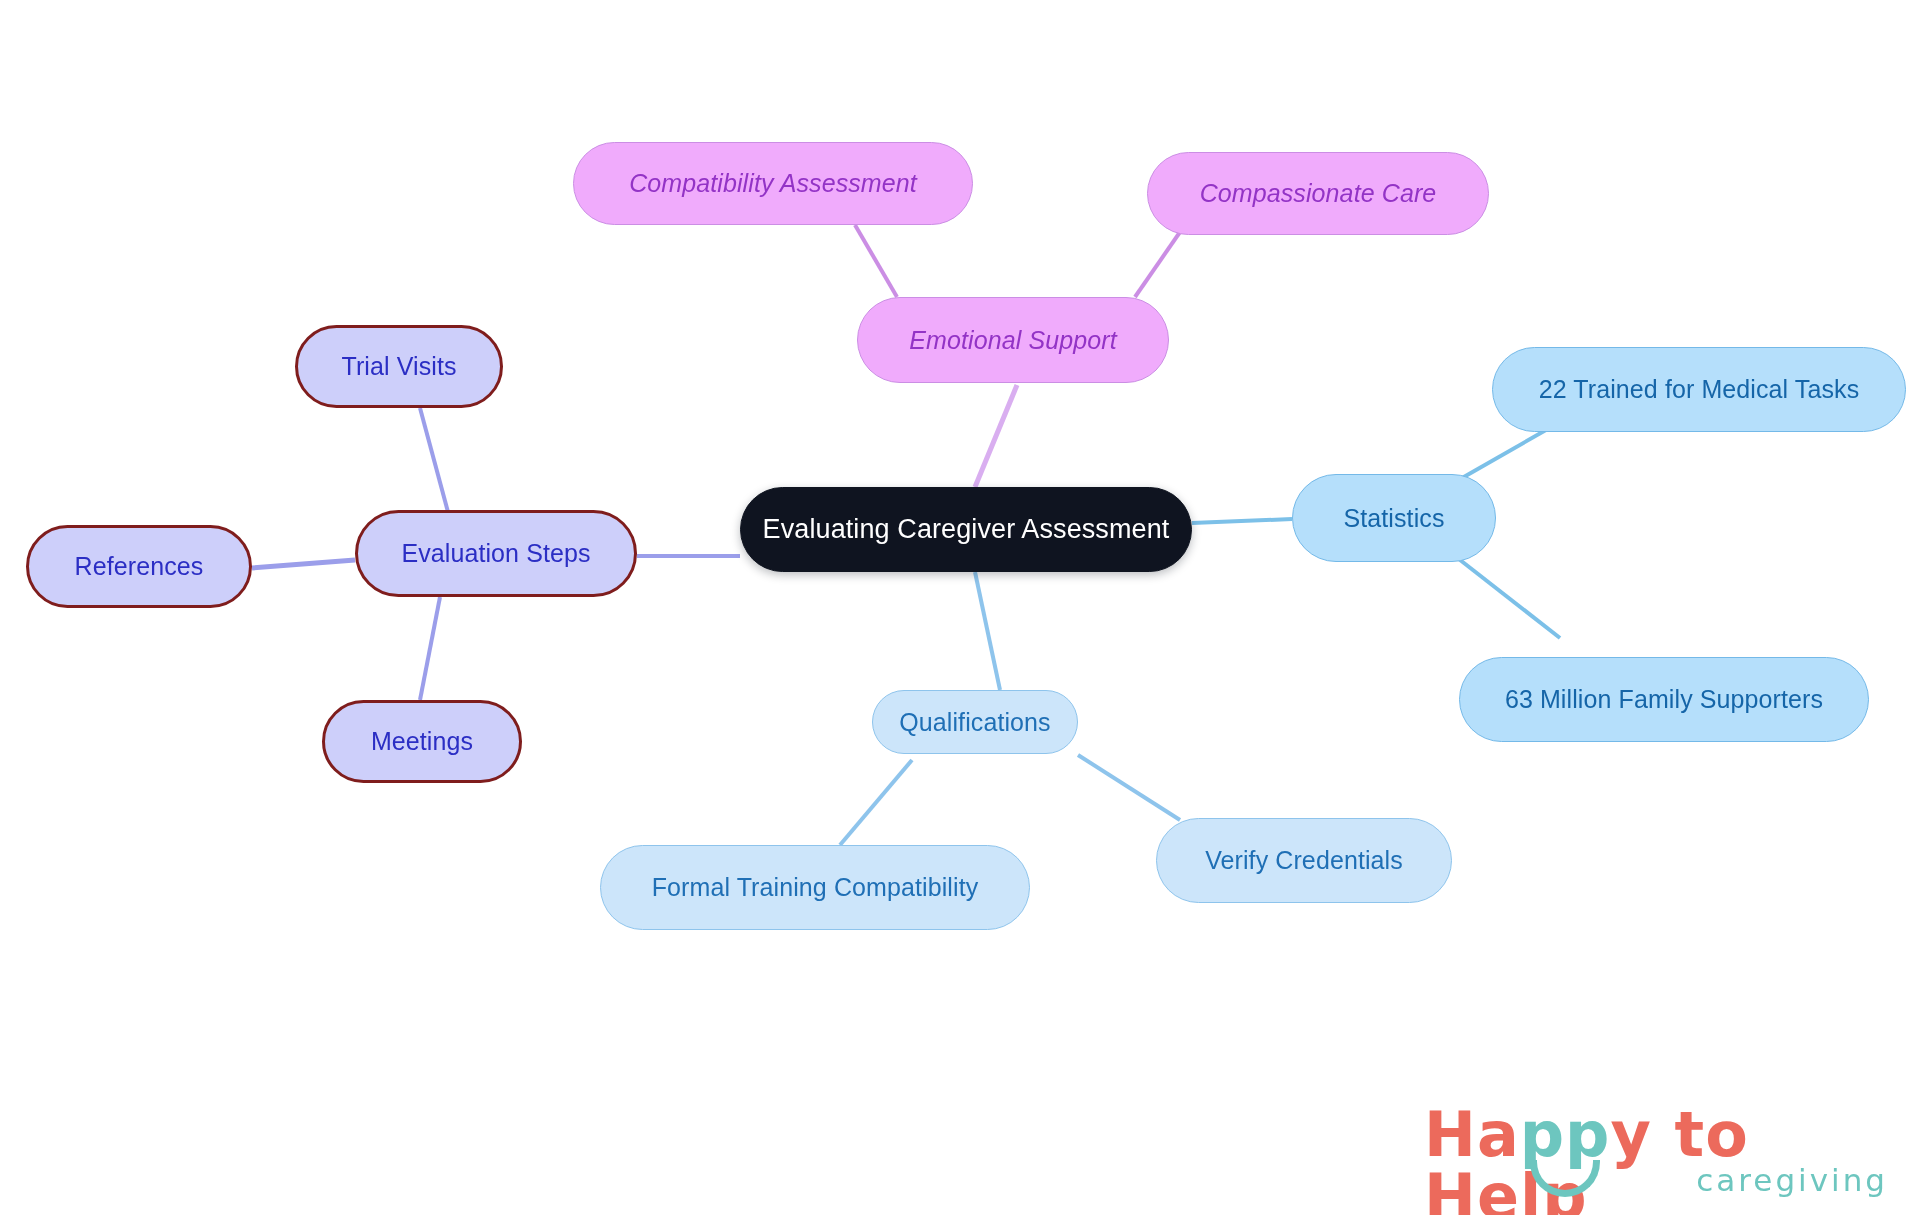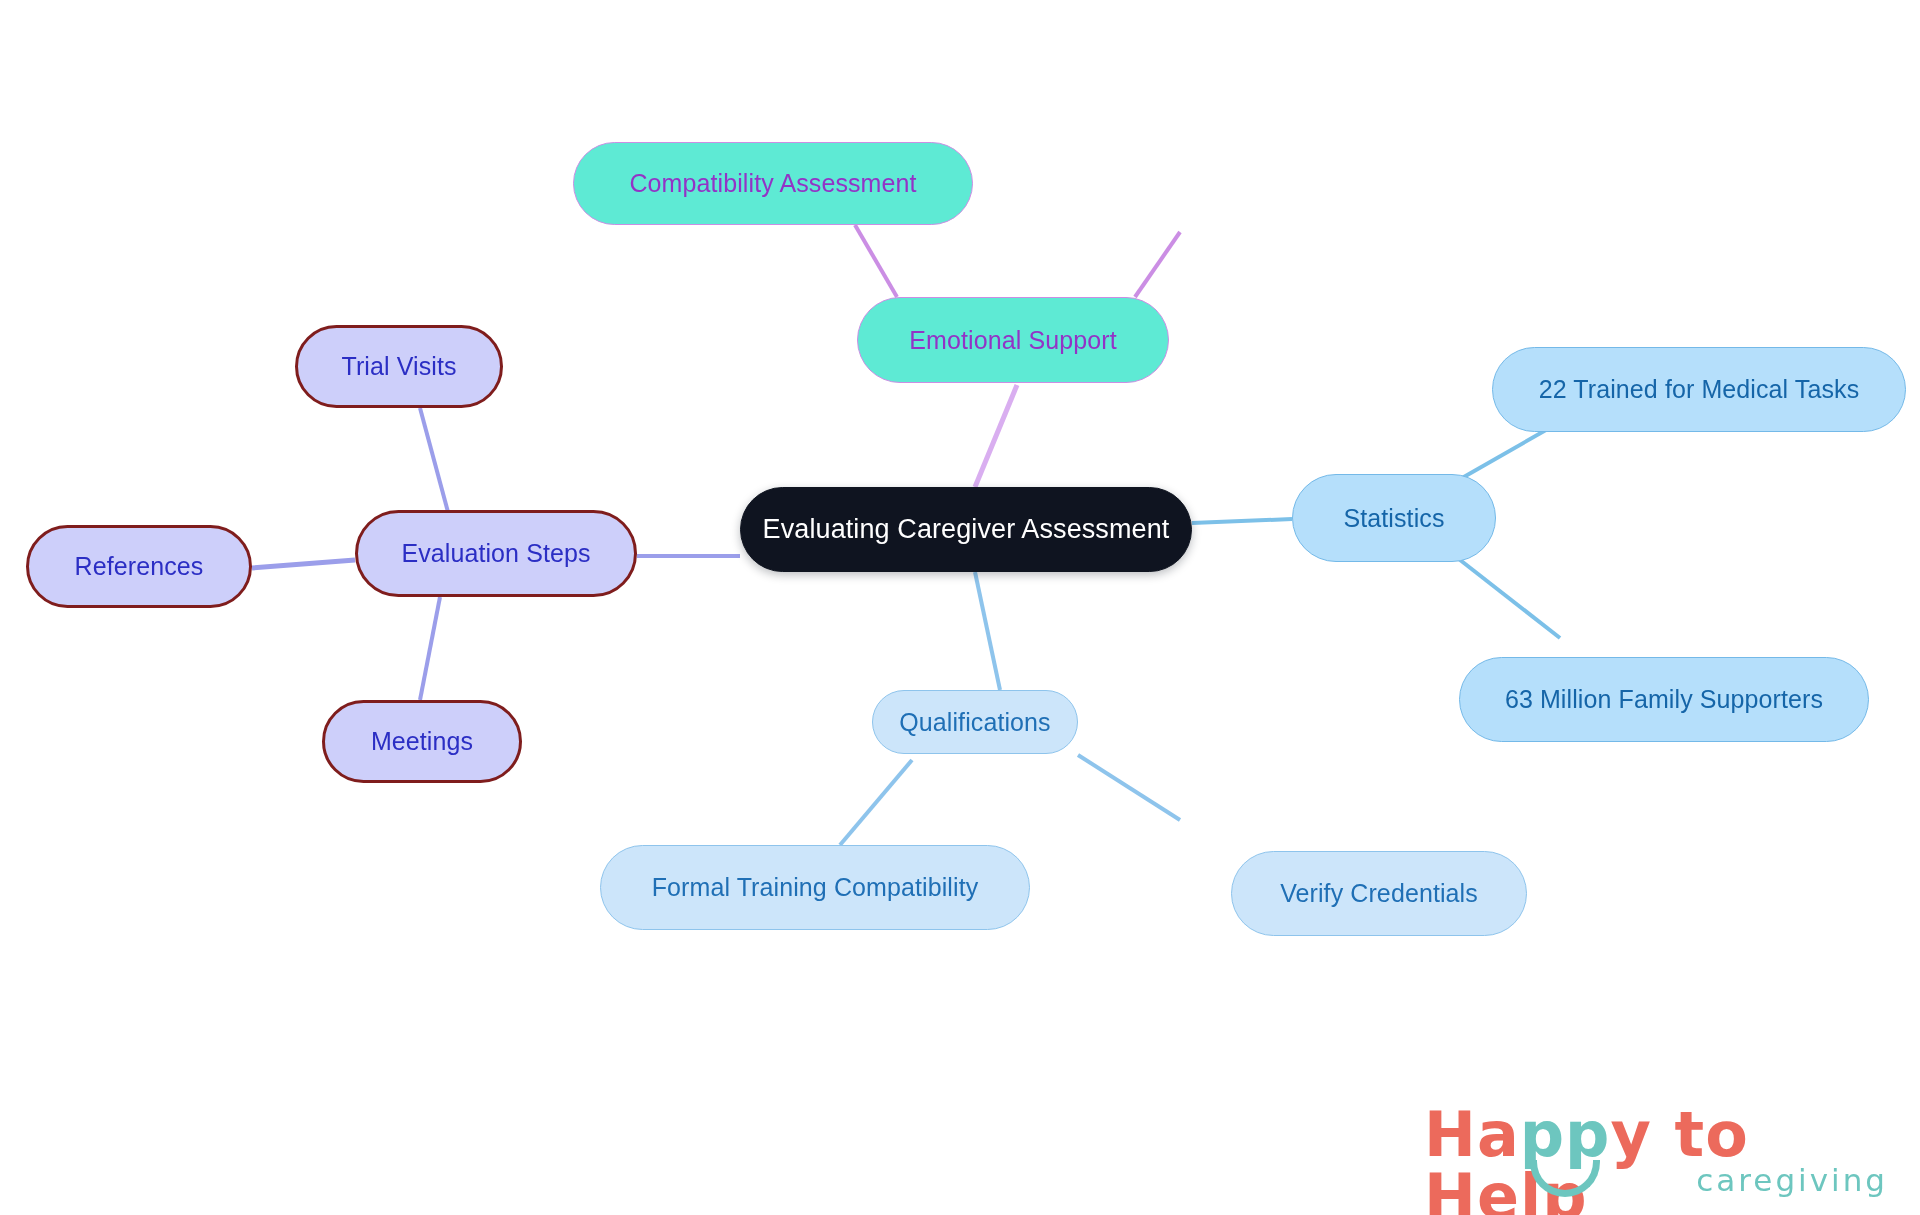--- a/index.html
+++ b/index.html
@@ -49,24 +49,25 @@
   }
   
   .node.purple {
     background: #cdcffa;
     border: 3px solid #7f1d1d;
     color: #2b2ec4;
     font-size: 25px;
   }
   
   .node.violet {
-    background: #5eead4;
+    background: #f0abfc;
     border: 1px solid #cb8ee4;
     color: #9333c6;
     font-size: 25px;
+    font-style: italic;
   }
   
   .node.blue-strong {
     background: #b5dffb;
     border: 1px solid #74b9e8;
     color: #1565a8;
     font-size: 25px;
   }
   
   .node.blue-soft {
@@ -166,20 +167,23 @@
   </div>
 
   <div class="node violet" style="left:857px; top:297px; width:312px; height:86px;">
     <span>Emotional Support</span>
   </div>
 
   <div class="node violet" style="left:573px; top:142px; width:400px; height:83px;">
     <span>Compatibility Assessment</span>
   </div>
 
+  <div class="node violet" style="left:1147px; top:152px; width:342px; height:83px;">
+    <span>Compassionate Care</span>
+  </div>
 
   <div class="node blue-strong" style="left:1292px; top:474px; width:204px; height:88px;">
     <span>Statistics</span>
   </div>
 
   <div class="node blue-strong" style="left:1492px; top:347px; width:414px; height:85px;text-align:center;">
     <span>22 Trained for Medical Tasks</span>
   </div>
 
   <div class="node blue-strong" style="left:1459px; top:621px; width:410px; height:85px;margin-top:36px;">
@@ -187,21 +191,21 @@
   </div>
 
   <div class="node blue-soft" style="left:872px; top:690px; width:206px; height:64px;">
     <span>Qualifications</span>
   </div>
 
   <div class="node blue-soft" style="left:600px; top:845px; width:430px; height:85px;">
     <span>Formal Training Compatibility</span>
   </div>
 
-  <div class="node blue-soft" style="left:1231px; top:818px; width:296px; height:85px;margin-top:33px;">
+  <div class="node blue-soft" style="left:1156px; top:818px; width:296px; height:85px;">
     <span>Verify Credentials</span>
   </div>
 
   <div id="logo">
     <div class="wordmark"><span class="coral">H</span><span class="coral">a</span><span class="teal">pp</span><span class="coral">y</span><span class="coral"> to </span><span class="coral">Help</span></div>
     <div class="smile"></div>
     <div class="sub">caregiving</div>
   </div>
 
 </div>

